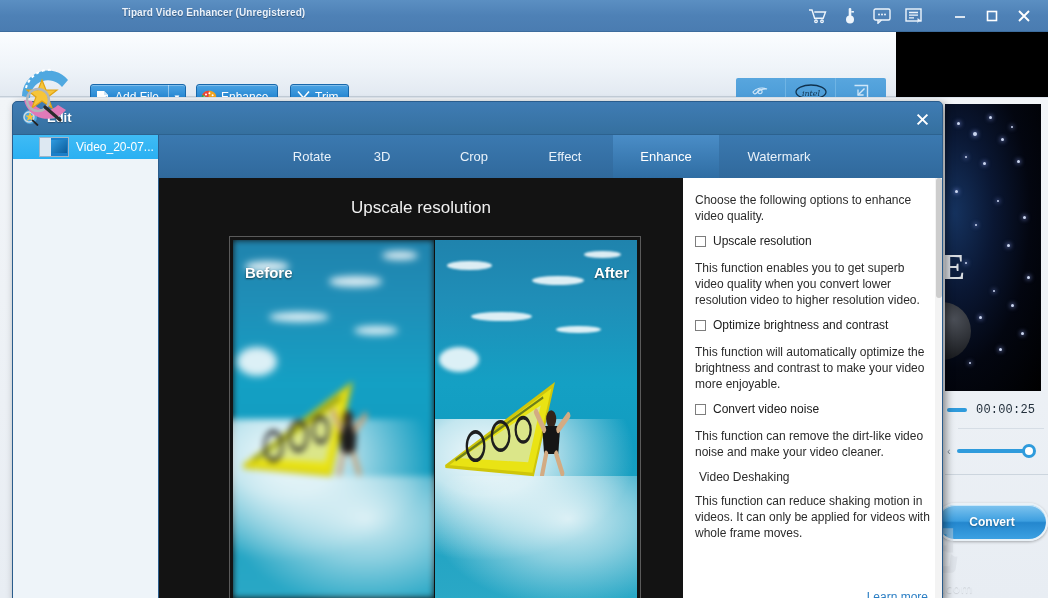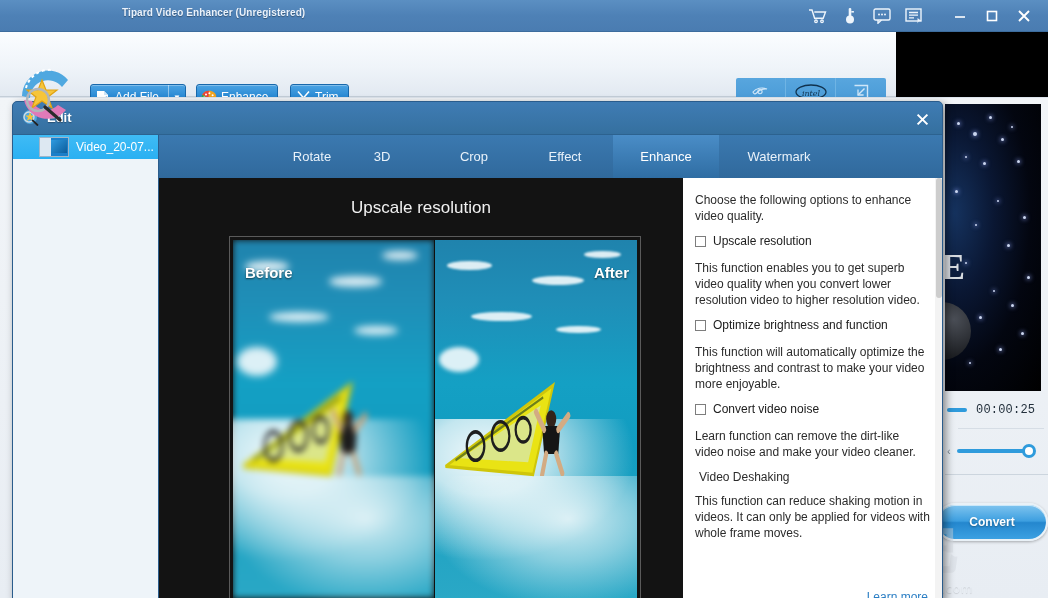--- a/index.html
+++ b/index.html
@@ -595,29 +595,29 @@
         <div class="opt-p">Choose the following options to enhance video quality.</div>
 
         <label class="opt-check">
           <span class="cb"></span>
           <span>Upscale resolution</span>
         </label>
         <div class="opt-p">This function enables you to get superb video quality when you convert lower resolution video to higher resolution video.</div>
 
         <label class="opt-check">
           <span class="cb"></span>
-          <span>Optimize brightness and function</span>
+          <span>Optimize brightness and contrast</span>
         </label>
         <div class="opt-p">This function will automatically optimize the brightness and contrast to make your video more enjoyable.</div>
 
         <label class="opt-check">
           <span class="cb"></span>
           <span>Convert video noise</span>
         </label>
-        <div class="opt-p">Learn function can remove the dirt-like video noise and make your video cleaner.</div>
+        <div class="opt-p">This function can remove the dirt-like video noise and make your video cleaner.</div>
 
         <div class="opt-section">Video Deshaking</div>
 
         <div class="opt-p">This function can reduce shaking motion in videos. It can only be applied for videos with whole frame moves.</div>
 
         <a class="learn">Learn more</a>
 
         <div class="panel-scroll">
           <div class="thumbv"></div>
         </div>

